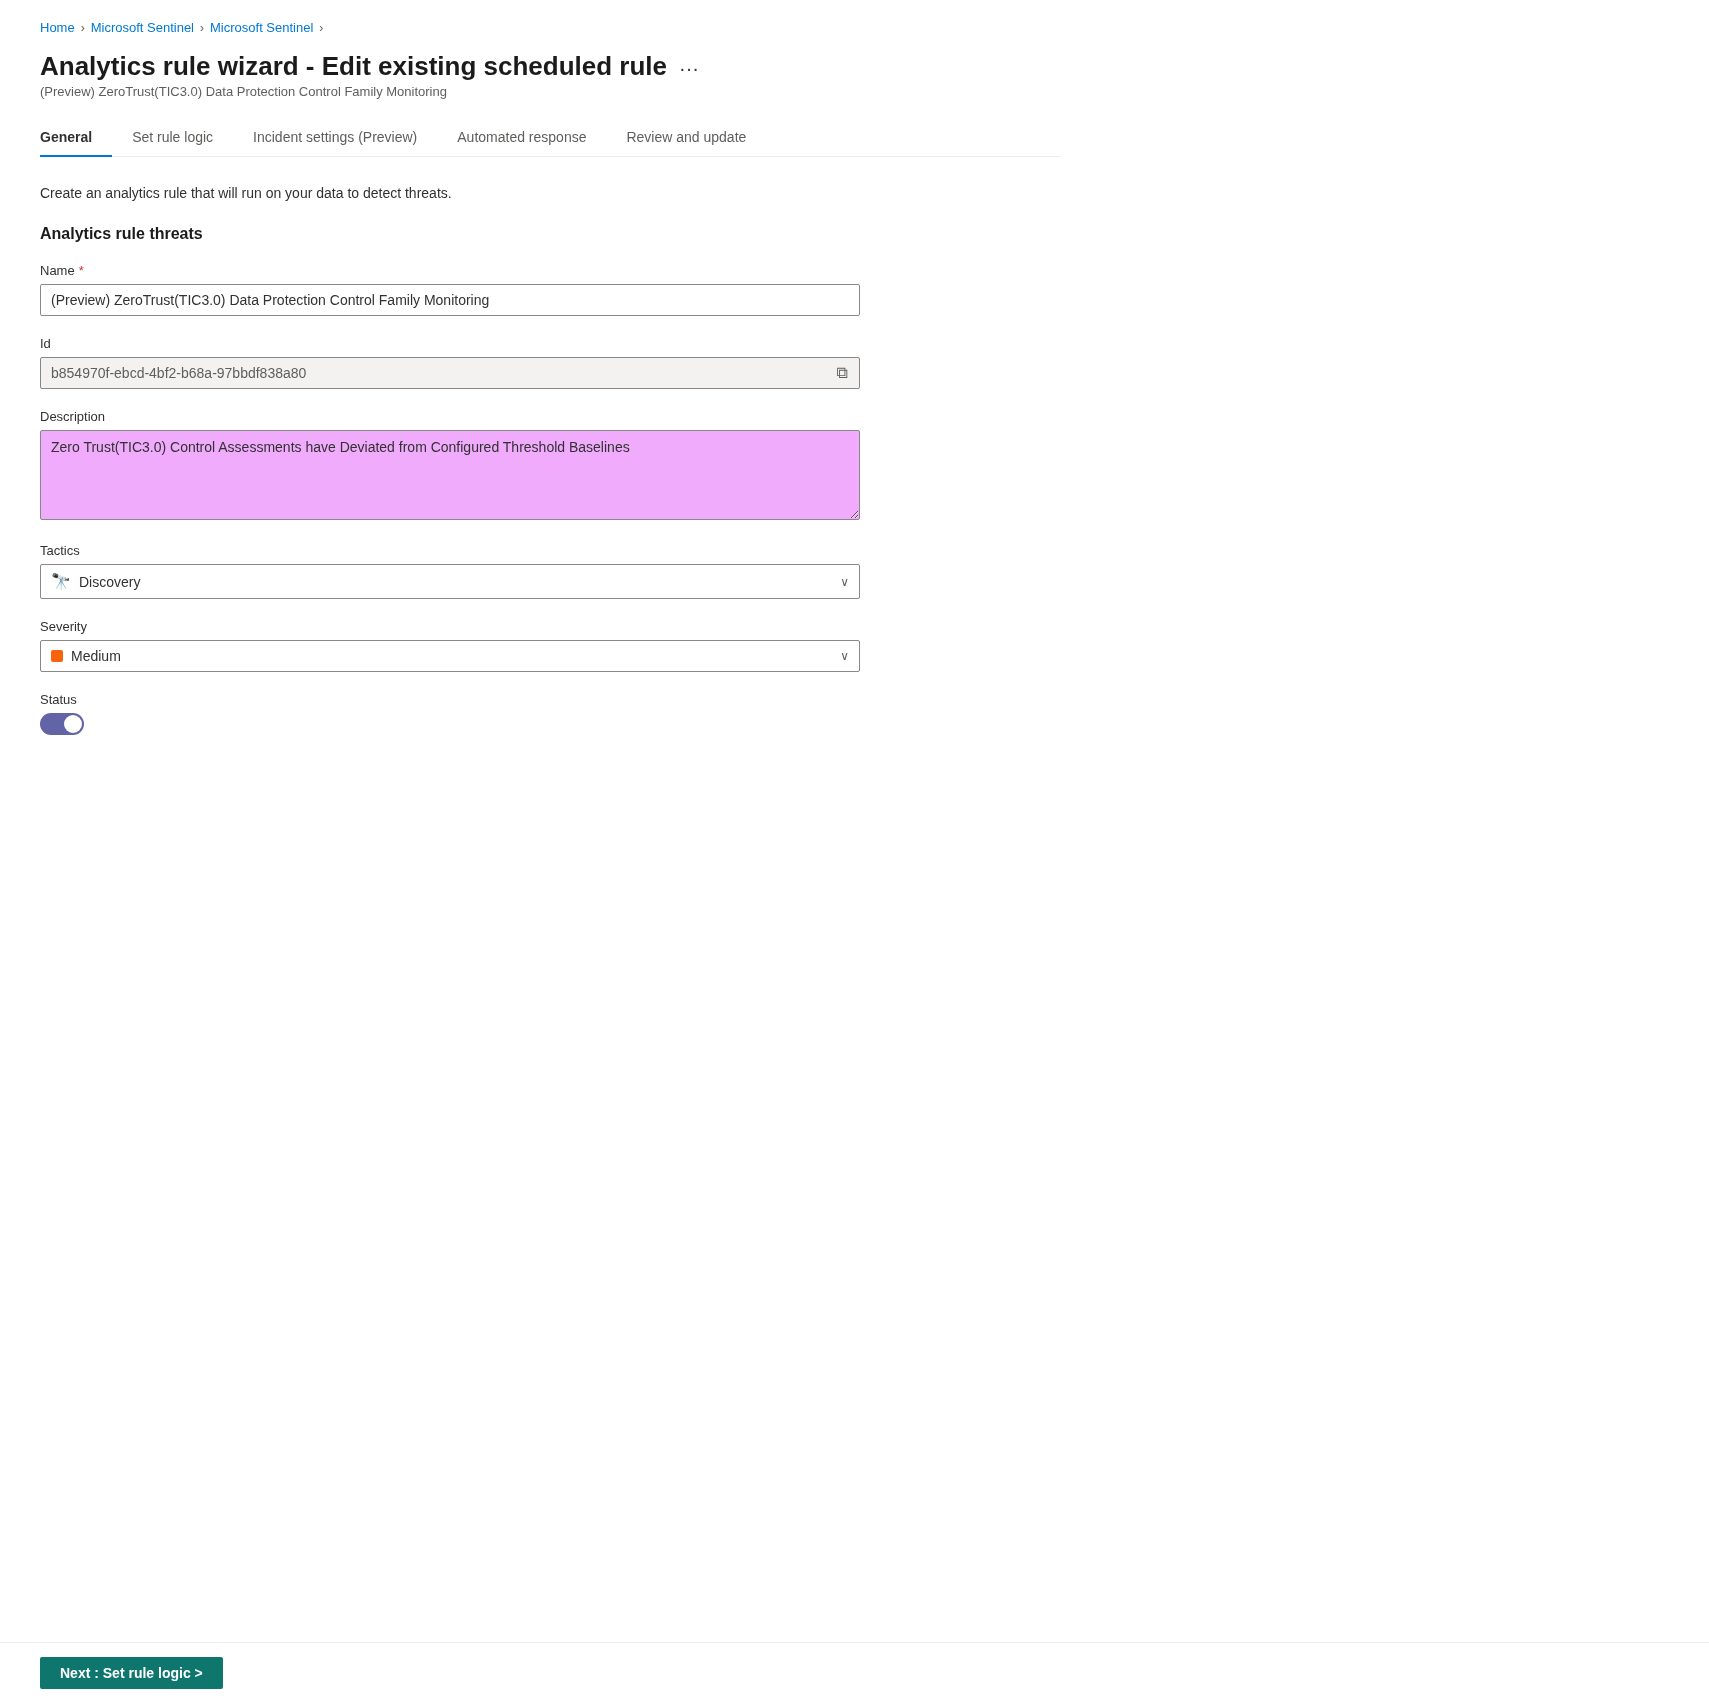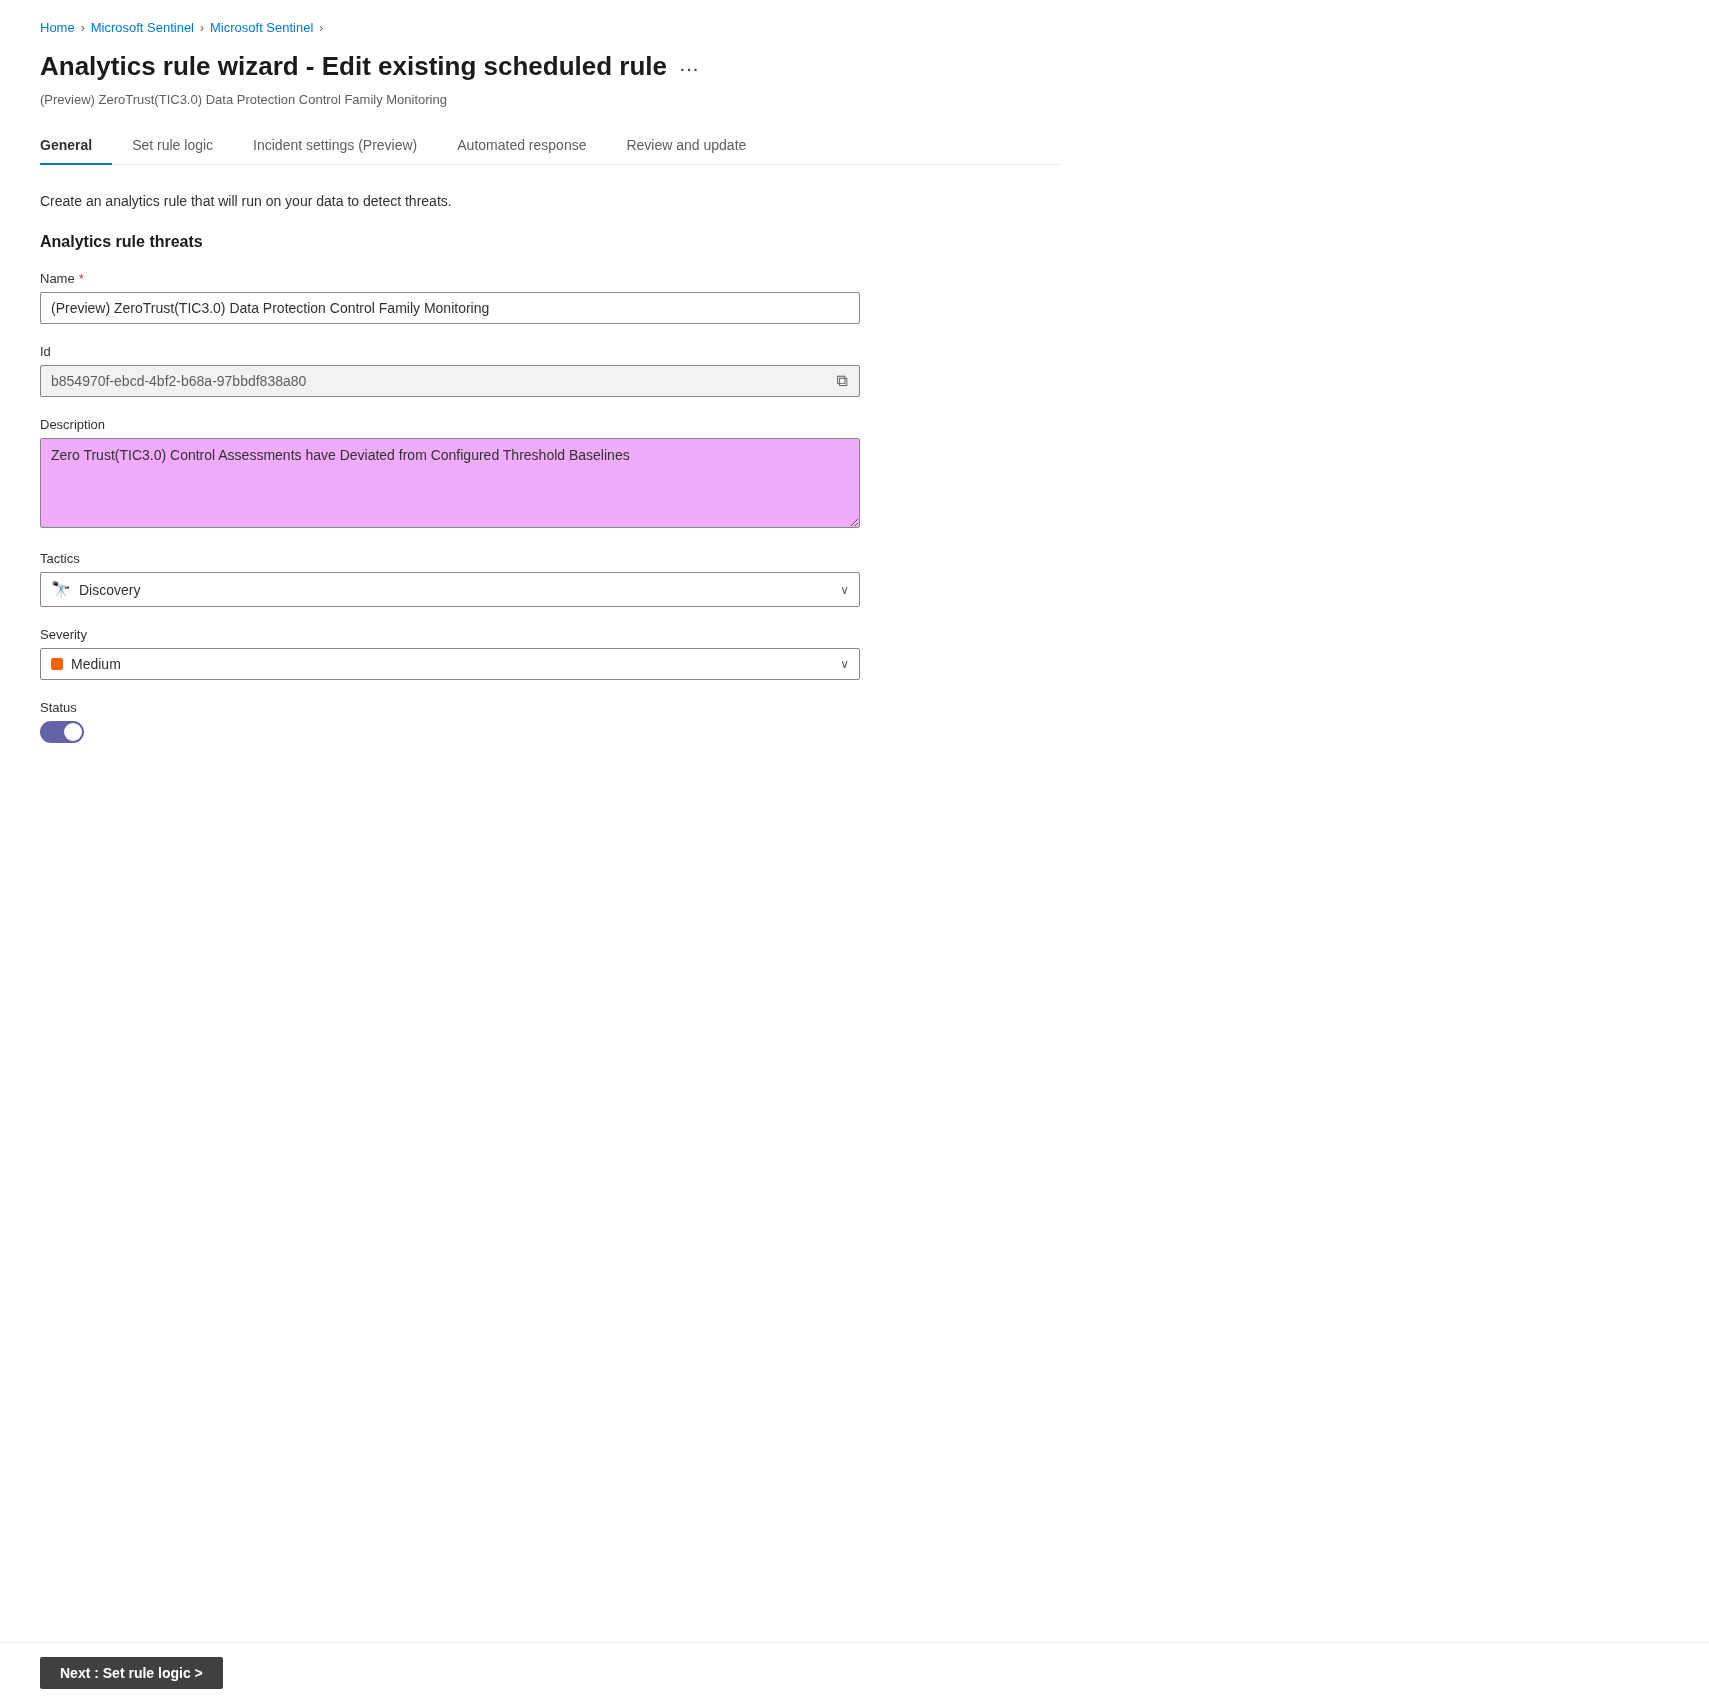--- a/index.html
+++ b/index.html
@@ -27,21 +27,21 @@
     }
     .breadcrumb a {
       color: #0078d4;
       text-decoration: none;
       cursor: pointer;
     }
     .page-header {
       display: flex;
       align-items: flex-end;
       gap: 4px;
-      margin-bottom: 8px;
+      margin-bottom: 0;
     }
     .page-title {
       font-size: 26px;
       font-weight: 600;
       color: #1b1b1b;
       line-height: 1.3;
     }
     .more-btn {
       background: none;
       border: none;
@@ -198,21 +198,21 @@
       bottom: 0;
       left: 0;
       right: 0;
       background: #fff;
       border-top: 1px solid #edebe9;
       padding: 14px 40px;
       display: flex;
       align-items: center;
     }
     .btn-primary {
-      background: #404040;
+      background: #0f766e;
       color: #fff;
       border: none;
       padding: 8px 20px;
       font-size: 14px;
       font-weight: 600;
       border-radius: 2px;
       cursor: pointer;
     }
     .status-toggle-area {
       margin-top: 4px;

